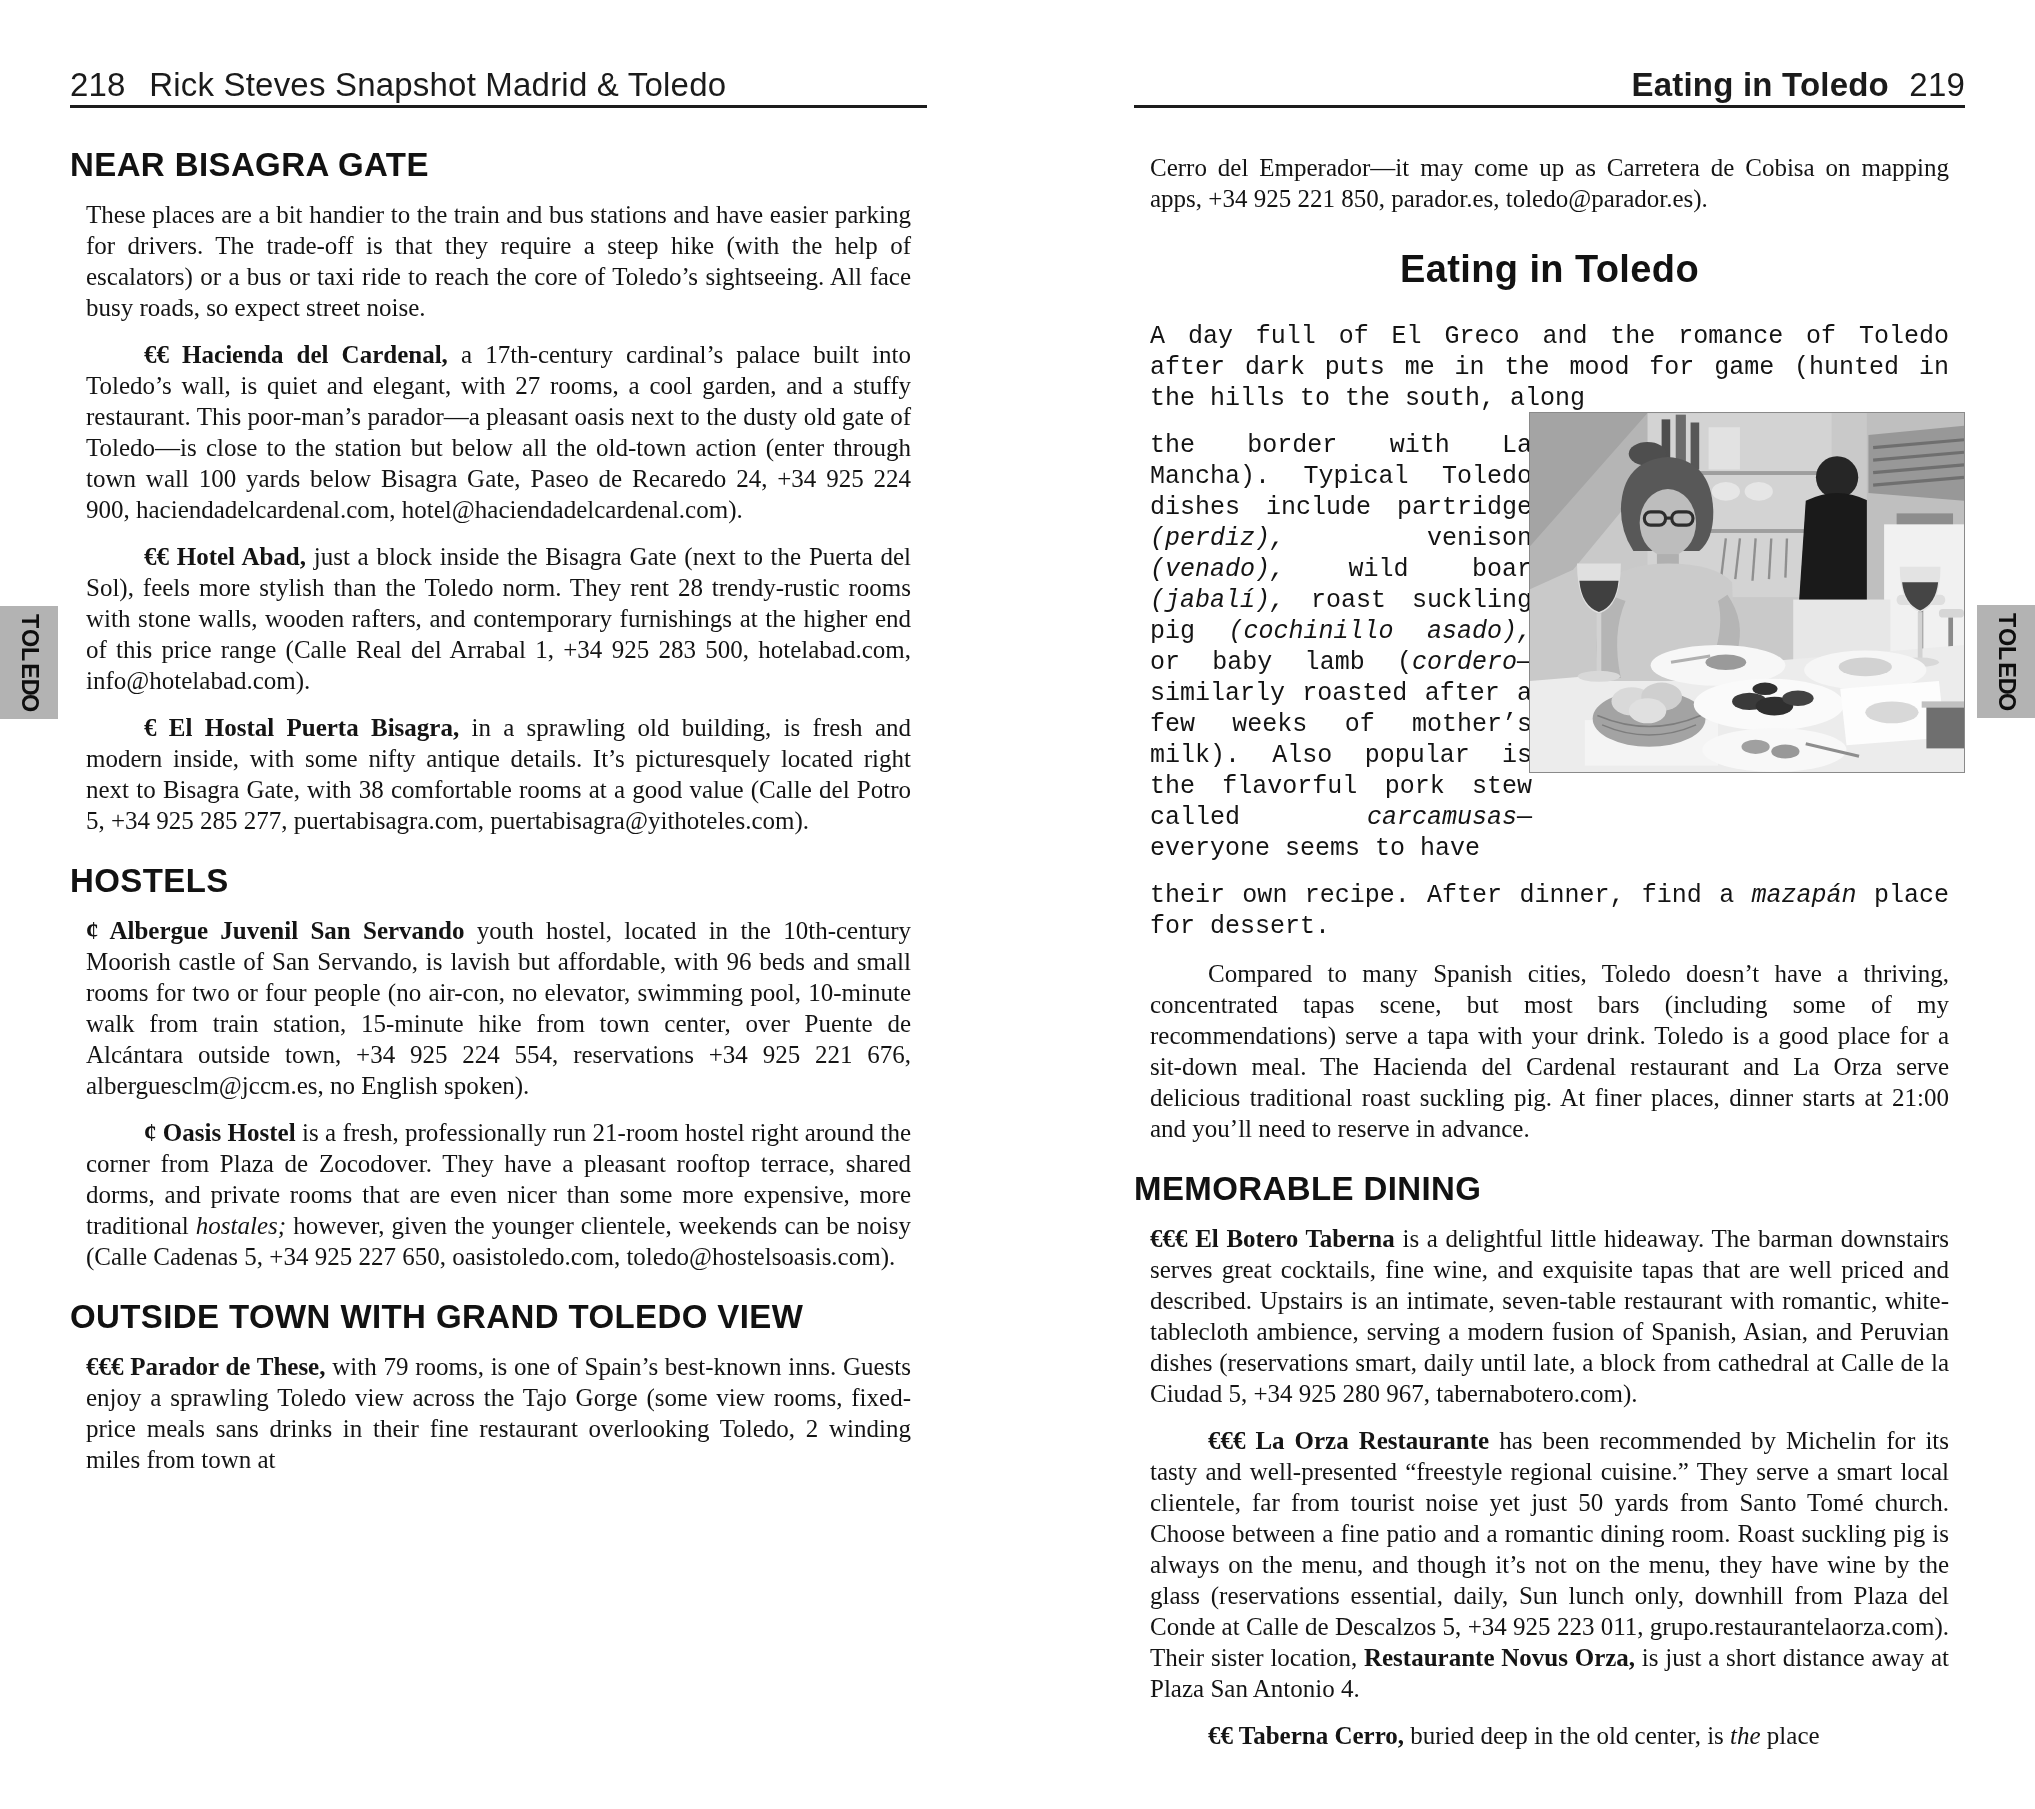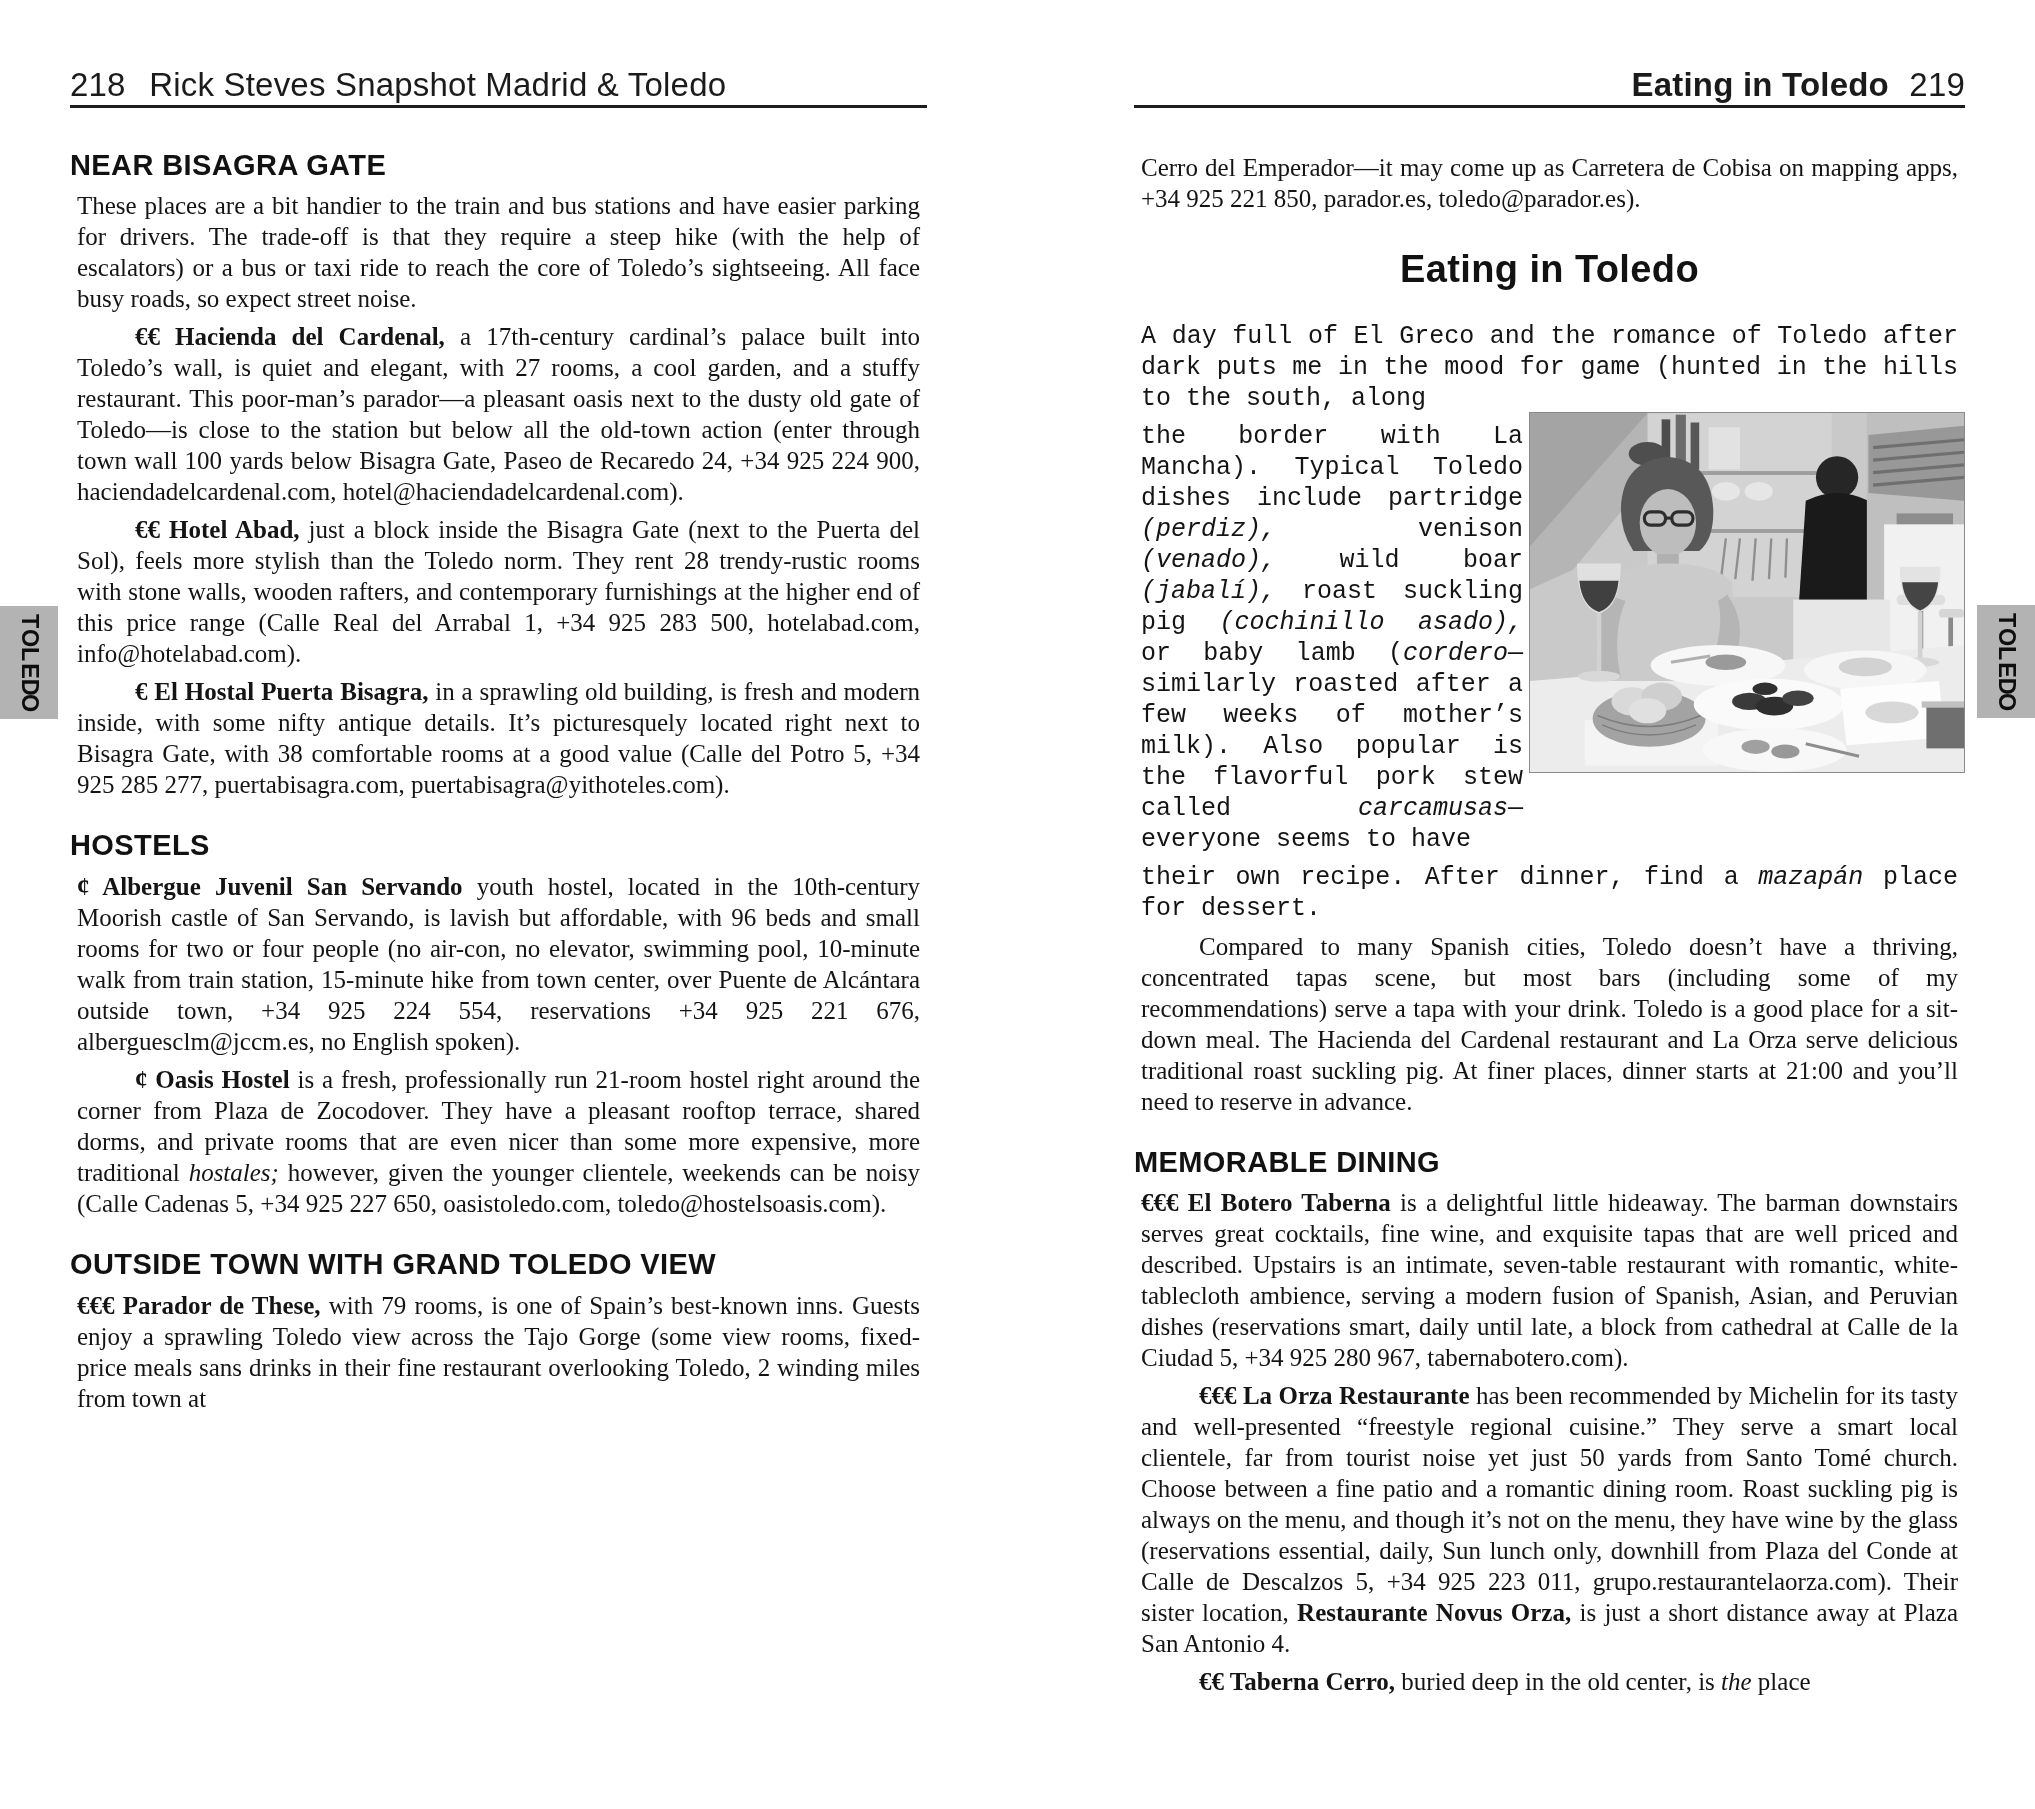--- a/index.html
+++ b/index.html
@@ -20,33 +20,33 @@
     letter-spacing:0.2px;color:#1b1b1b;
   }
   .rh-left .rh-num{margin-right:23.5px;}
   .rh-right{text-align:right;}
   .rh-right .rh-title-b{font-weight:bold;margin-right:20.4px;}
   .rule{border-bottom:3.1px solid #1d1d1d;margin-top:4.7px;}
 
   
   .sec{
     font-family:"Liberation Sans","DejaVu Sans",sans-serif;
-    font-weight:bold;font-size:29px;line-height:36px;
+    font-weight:bold;font-size:33px;line-height:36px;
     letter-spacing:0.4px;color:#121212;margin:27px 0 7.8px 0;
   }
   .sec.first{margin-top:39px;}
   .chapter{
     font-family:"Liberation Sans","DejaVu Sans",sans-serif;
     font-weight:bold;font-size:38px;line-height:42px;text-align:center;
     color:#121212;margin:34px 0 31px 0;letter-spacing:0.4px;
   }
 
   
   .body{
-    margin:7px;font-size:25px;line-height:31px;
+    margin:16px;font-size:25px;line-height:31px;
     text-align:justify;text-align-last:left;color:#141414;
   }
   .body b{font-weight:bold;}
   .body i{font-style:italic;}
   .ind{text-indent:58px;}
   .cont{margin-top:44px;}
 
   
   .intro-wrap{position:relative;font-family:Liberation Mono, monospace;}
   .narrow{width:382px;min-height:388px;}

